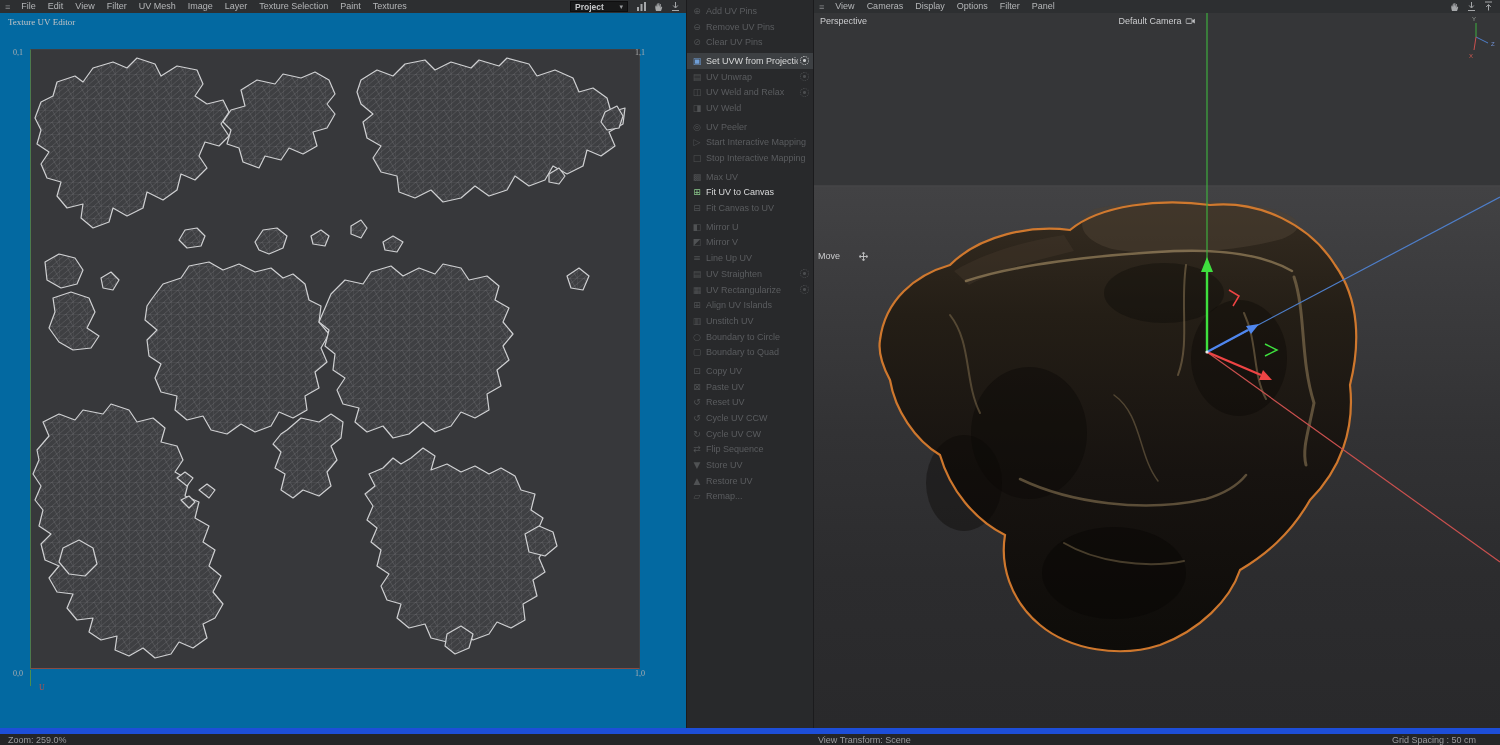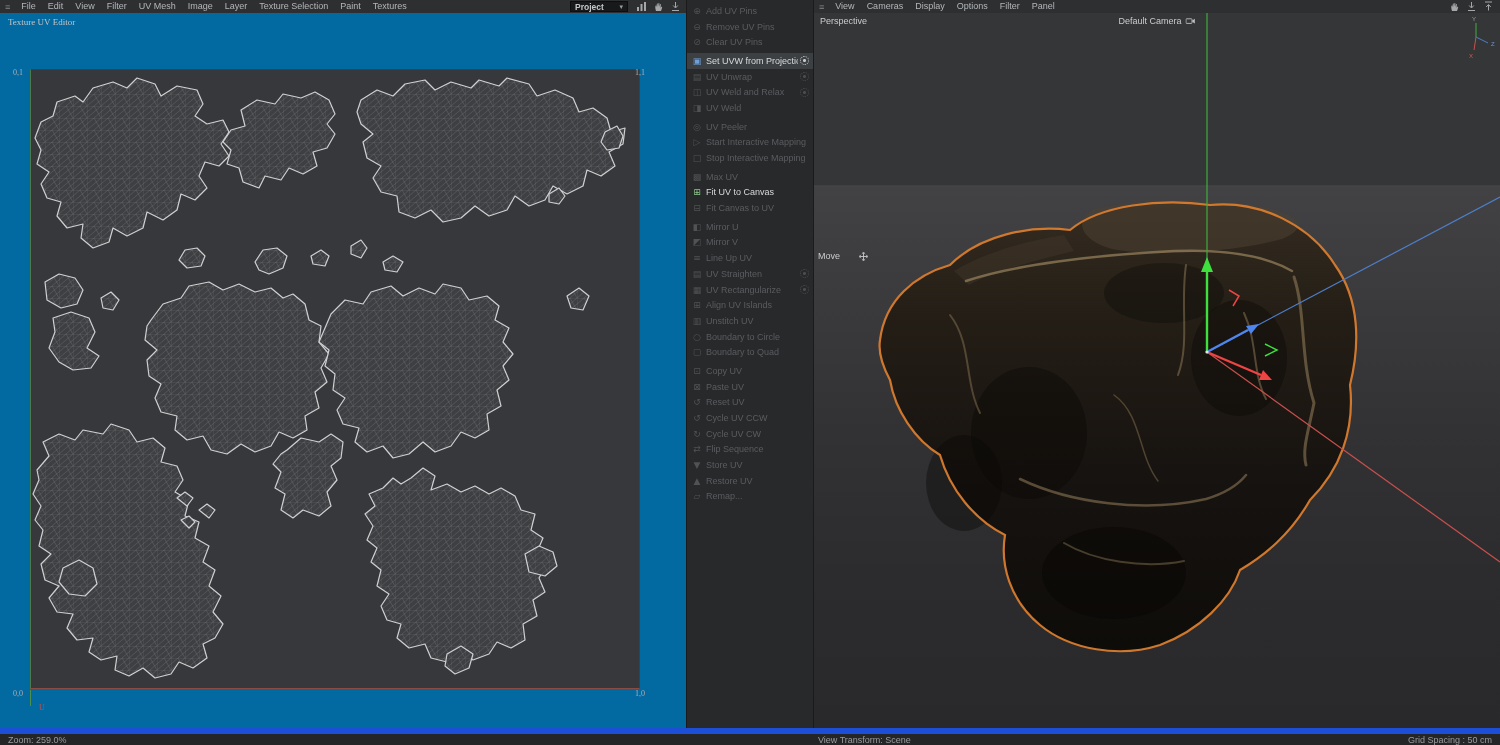--- a/index.html
+++ b/index.html
@@ -18,21 +18,21 @@
     color:#c6c7c9;font-size:8.5px;display:flex;align-items:center;justify-content:space-between;padding:0 4px;font-weight:bold;}
   .proj-select .caret{font-size:7px;color:#9a9c9e;}
   .bar-icons{display:flex;align-items:center;height:13px;}
   .bar-icons.abs-left{position:absolute;left:633px;top:0;}
   .bar-icons.abs-right{position:absolute;right:3px;top:0;}
   .bar-icon{width:11px;height:11px;margin:0 3px;display:block;}
 
   
   .uv-panel{position:absolute;left:0;top:13px;width:686px;height:715px;background:#0369a1;font-family:Liberation Serif, serif;}
   .uv-title{position:absolute;left:8px;top:4px;font-size:9px;color:#c3c4c6;}
-  .uv-canvas{position:absolute;left:30px;top:56px;width:610px;height:620px;background:#37383b;
+  .uv-canvas{position:absolute;left:30px;top:36px;width:610px;height:620px;background:#37383b;
     border-top:1px solid #3f4043;border-right:1px solid #3f4043;
     border-left:1px solid #4d7a4d;border-bottom:1px solid #8a4b42;}
   .uv-svg{position:absolute;inset:0;width:610px;height:620px;}
   .corner{position:absolute;font-size:8px;color:#aeafb1;}
   .corner.tl{left:-18px;top:-2px;}
   .corner.tr{right:-6px;top:-2px;}
   .corner.bl{left:-18px;bottom:-10px;}
   .corner.br{right:-6px;bottom:-10px;}
   .axis-corner{position:absolute;left:-1px;bottom:-18px;width:6px;height:16px;border-left:1px solid #4d8f4d;}
   .axis-u{position:absolute;left:8px;bottom:-24px;font-size:8px;color:#c05048;}
@@ -59,21 +59,21 @@
   .vp-label{position:absolute;left:6px;top:3px;font-size:9px;color:#cbccce;z-index:3;}
   .vp-camera{position:absolute;left:50%;transform:translateX(-50%);top:3px;font-size:9px;color:#cbccce;z-index:3;
     display:flex;align-items:center;gap:4px;}
   .vp-tool{position:absolute;left:4px;top:238px;font-size:9px;color:#cbccce;z-index:3;display:flex;align-items:center;gap:19px;}
 
   
   .footer{position:absolute;left:0;top:728px;width:1500px;height:17px;background:#242527;
     border-top:6px solid #1d4ed8;color:#9b9c9e;font-size:9px;display:flex;align-items:center;}
   .f-left{width:686px;padding-left:8px;}
   .f-mid{width:128px;}
-  .f-right{flex:1;display:flex;align-items:flex-end;padding:0 8px 0 4px;}
+  .f-right{flex:1;display:flex;align-items:flex-end;padding:0 24px 0 4px;}
   .f-right .vt{flex:1;}
 </style>
 </head>
 <body>
 
 <div class="app">
 
   <div class="menustrip strip-left">
     <span class="grip">≡</span>
     <nav class="menus" id="left-menus">

